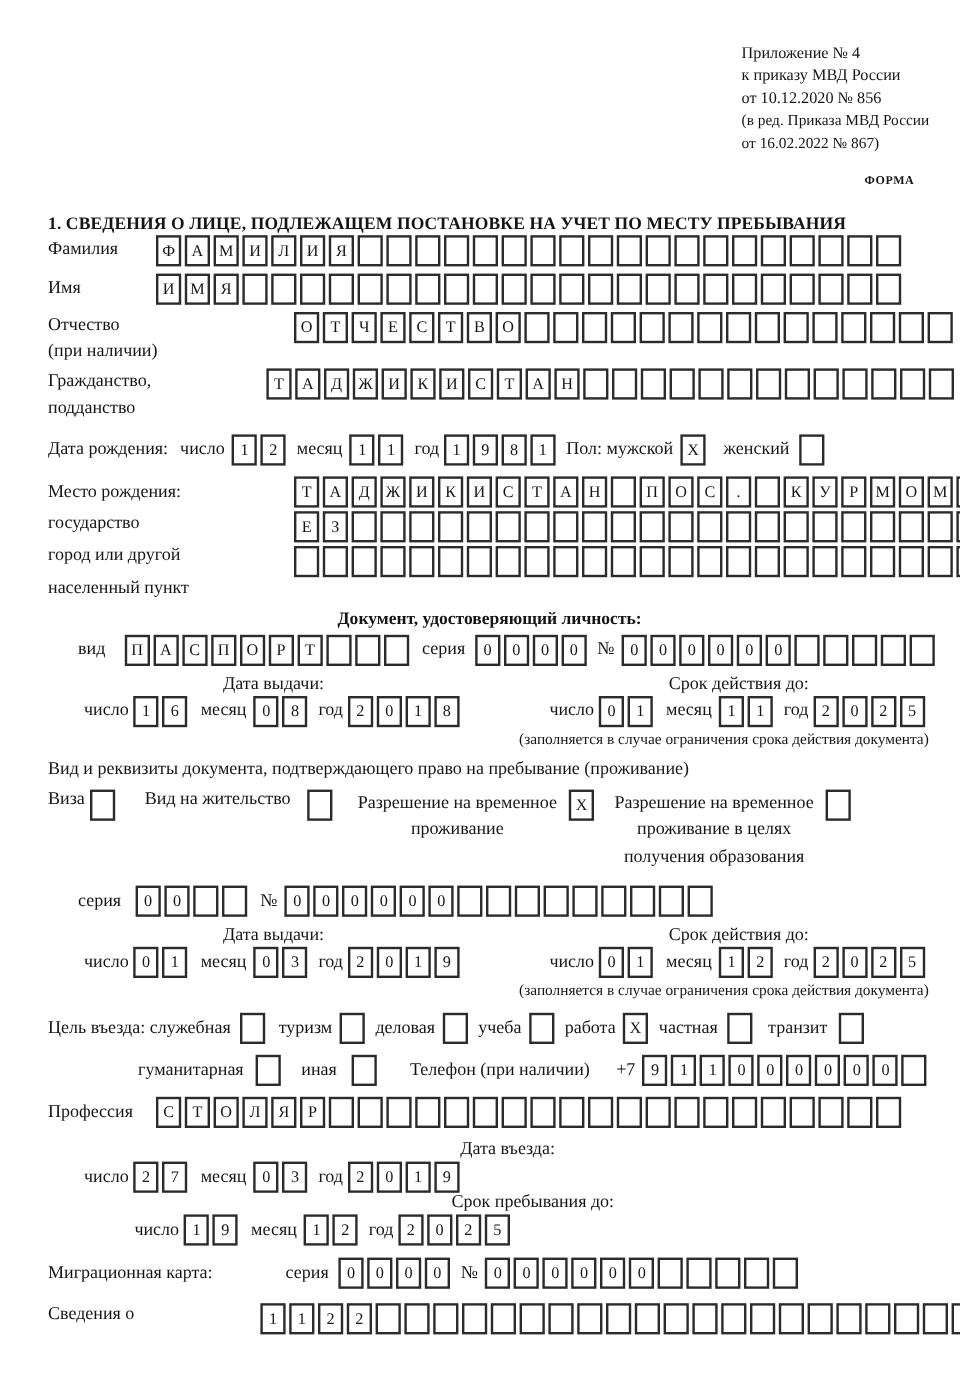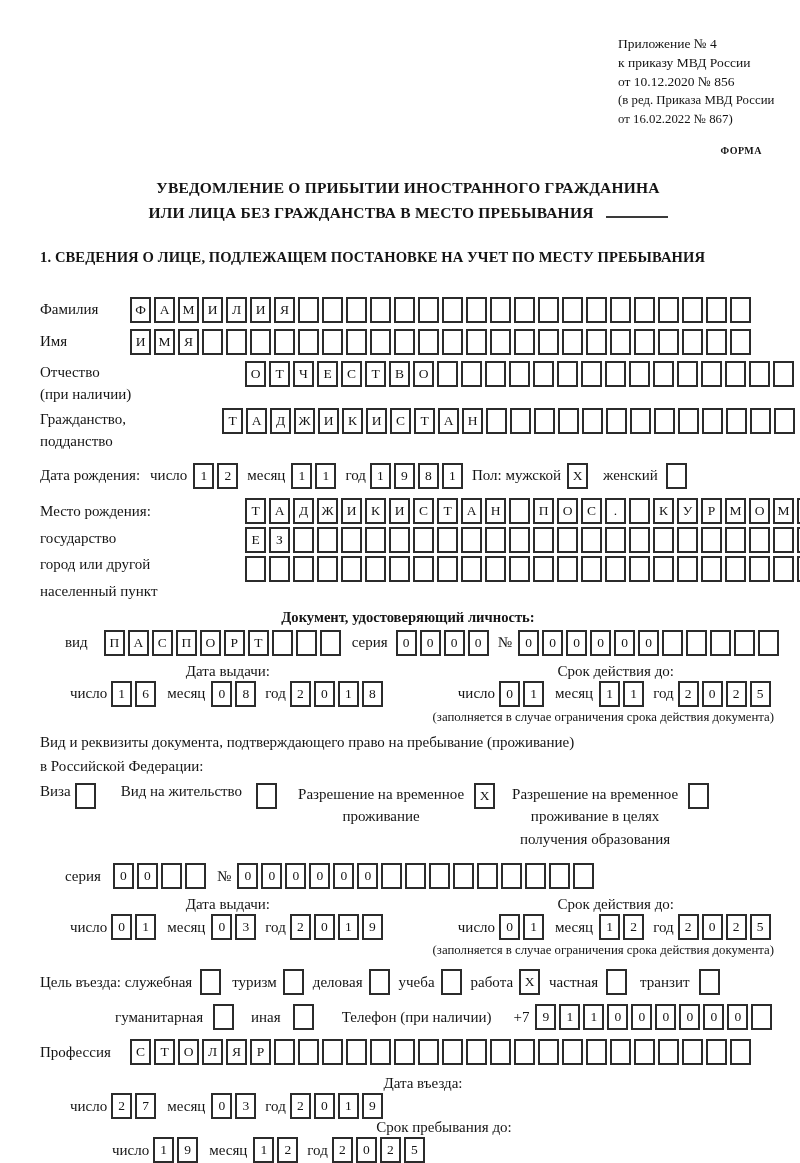--- a/index.html
+++ b/index.html
@@ -66,28 +66,24 @@
   <div class="appendix">
     <div>Приложение № 4</div>
     <div>к приказу МВД России</div>
     <div>от 10.12.2020 № 856</div>
     <div class="rev">(в ред. Приказа МВД России</div>
     <div class="rev">от 16.02.2022 № 867)</div>
   </div>
 
   <div class="forma">ФОРМА</div>
 
-  <div class="title">
-    <div>УВЕДОМЛЕНИЕ О ПРИБЫТИИ ИНОСТРАННОГО ГРАЖДАНИНА</div>
-    <div><span>ИЛИ ЛИЦА БЕЗ ГРАЖДАНСТВА В МЕСТО ПРЕБЫВАНИЯ</span><span class="blank-line"></span></div>
-  </div>
 
   <div class="sec-heading">1. СВЕДЕНИЯ О ЛИЦЕ, ПОДЛЕЖАЩЕМ ПОСТАНОВКЕ НА УЧЕТ ПО МЕСТУ ПРЕБЫВАНИЯ</div>
 
-  <div class="frow" style="margin-top:31px;">
+  <div class="frow" style="margin-top:0;">
     <span class="lbl w90">Фамилия</span>
     <span class="boxes"><span class="box">Ф</span><span class="box">А</span><span class="box">М</span><span class="box">И</span><span class="box">Л</span><span class="box">И</span><span class="box">Я</span><span class="box">&nbsp;</span><span class="box">&nbsp;</span><span class="box">&nbsp;</span><span class="box">&nbsp;</span><span class="box">&nbsp;</span><span class="box">&nbsp;</span><span class="box">&nbsp;</span><span class="box">&nbsp;</span><span class="box">&nbsp;</span><span class="box">&nbsp;</span><span class="box">&nbsp;</span><span class="box">&nbsp;</span><span class="box">&nbsp;</span><span class="box">&nbsp;</span><span class="box">&nbsp;</span><span class="box">&nbsp;</span><span class="box">&nbsp;</span><span class="box">&nbsp;</span><span class="box">&nbsp;</span></span>
   </div>
 
   <div class="frow">
     <span class="lbl w90">Имя</span>
     <span class="boxes"><span class="box">И</span><span class="box">М</span><span class="box">Я</span><span class="box">&nbsp;</span><span class="box">&nbsp;</span><span class="box">&nbsp;</span><span class="box">&nbsp;</span><span class="box">&nbsp;</span><span class="box">&nbsp;</span><span class="box">&nbsp;</span><span class="box">&nbsp;</span><span class="box">&nbsp;</span><span class="box">&nbsp;</span><span class="box">&nbsp;</span><span class="box">&nbsp;</span><span class="box">&nbsp;</span><span class="box">&nbsp;</span><span class="box">&nbsp;</span><span class="box">&nbsp;</span><span class="box">&nbsp;</span><span class="box">&nbsp;</span><span class="box">&nbsp;</span><span class="box">&nbsp;</span><span class="box">&nbsp;</span><span class="box">&nbsp;</span><span class="box">&nbsp;</span></span>
   </div>
 
   <div class="frow top">
@@ -165,21 +161,20 @@
         <span class="mL8 mR6">месяц</span>
         <span class="boxes"><span class="box">1</span><span class="box">1</span></span>
         <span class="mL6 mR4">год</span>
         <span class="boxes"><span class="box">2</span><span class="box">0</span><span class="box">2</span><span class="box">5</span></span>
       </div>
     </div>
   </div>
   <div class="note-right">(заполняется в случае ограничения срока действия документа)</div>
 
   <div style="margin-top:9px;">Вид и реквизиты документа, подтверждающего право на пребывание (проживание)</div>
-  <div style="margin-top:7px;">в Российской Федерации:</div>
 
   <div class="permits">
     <span>Виза</span>
     <span class="boxes mL4"><span class="box">&nbsp;</span></span>
     <span class="mL22">Вид на жительство</span>
     <span class="boxes mL14"><span class="box">&nbsp;</span></span>
     <span class="cblock mL18">
       <span>Разрешение на временное</span><br>
       <span>проживание</span>
     </span>

